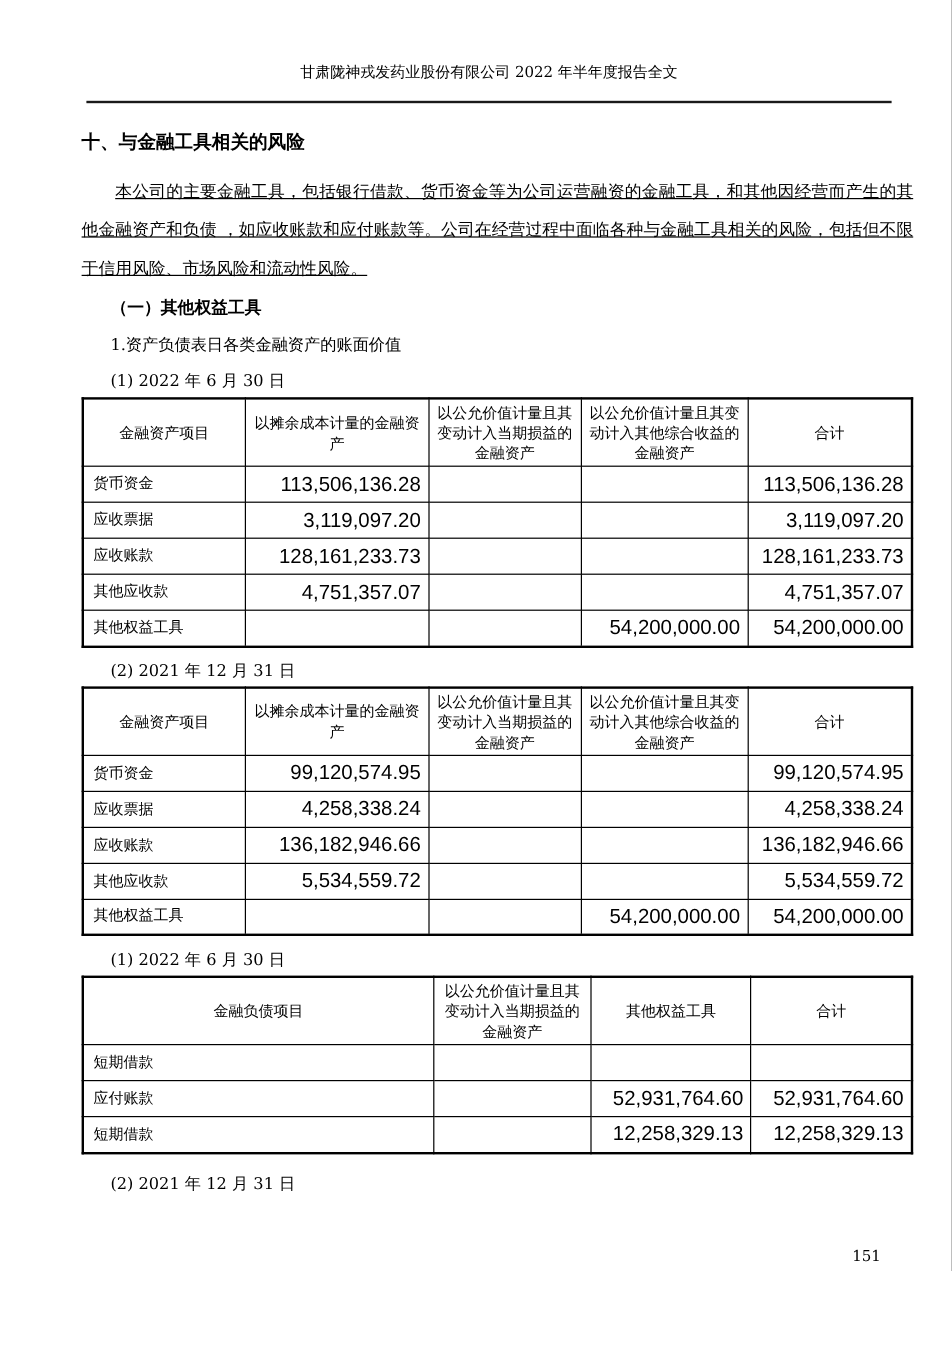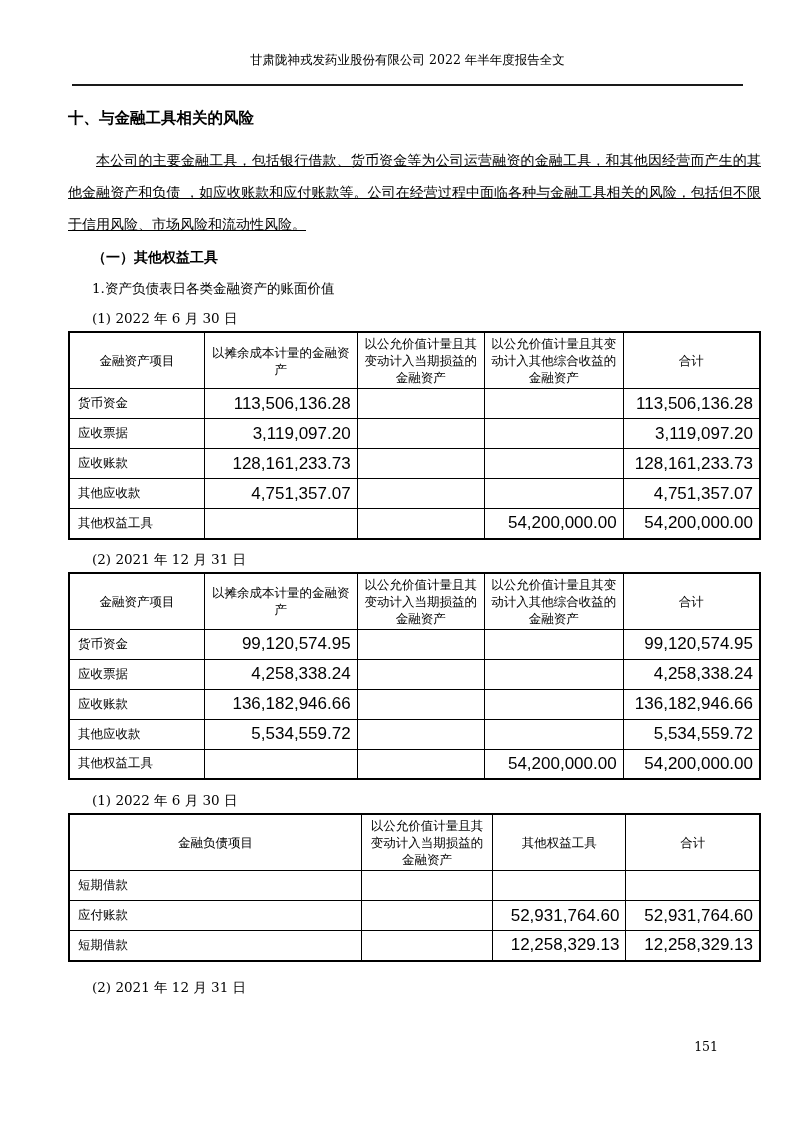--- a/index.html
+++ b/index.html
@@ -93,21 +93,21 @@
   .cols-assets col:nth-child(4){width:20.1%}
   .cols-assets col:nth-child(5){width:19.8%}
   .cols-liab col:nth-child(1){width:42.3%}
   .cols-liab col:nth-child(2){width:19.0%}
   .cols-liab col:nth-child(3){width:19.3%}
   .cols-liab col:nth-child(4){width:19.4%}
   .tbl-gap { margin-top:9px; }
   .page-number {
     position:absolute;
     top:1039px;
-    right:75px;
+    right:59px;
     font-size:12.5px;
   }
 </style>
 </head>
 <body>
 
 <div class="page">
 
   <div class="header-area">
     <span>甘肃陇神戎发药业股份有限公司 2022 年半年度报告全文</span>

